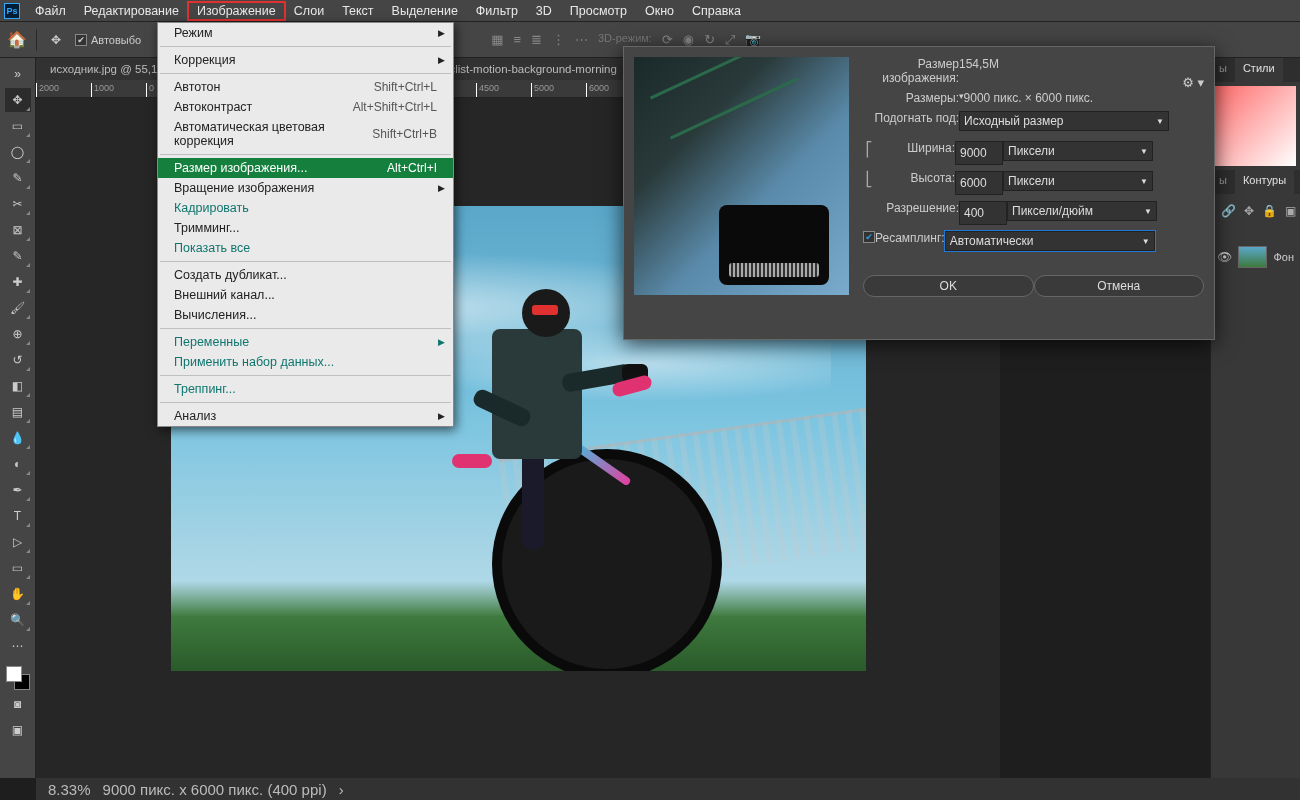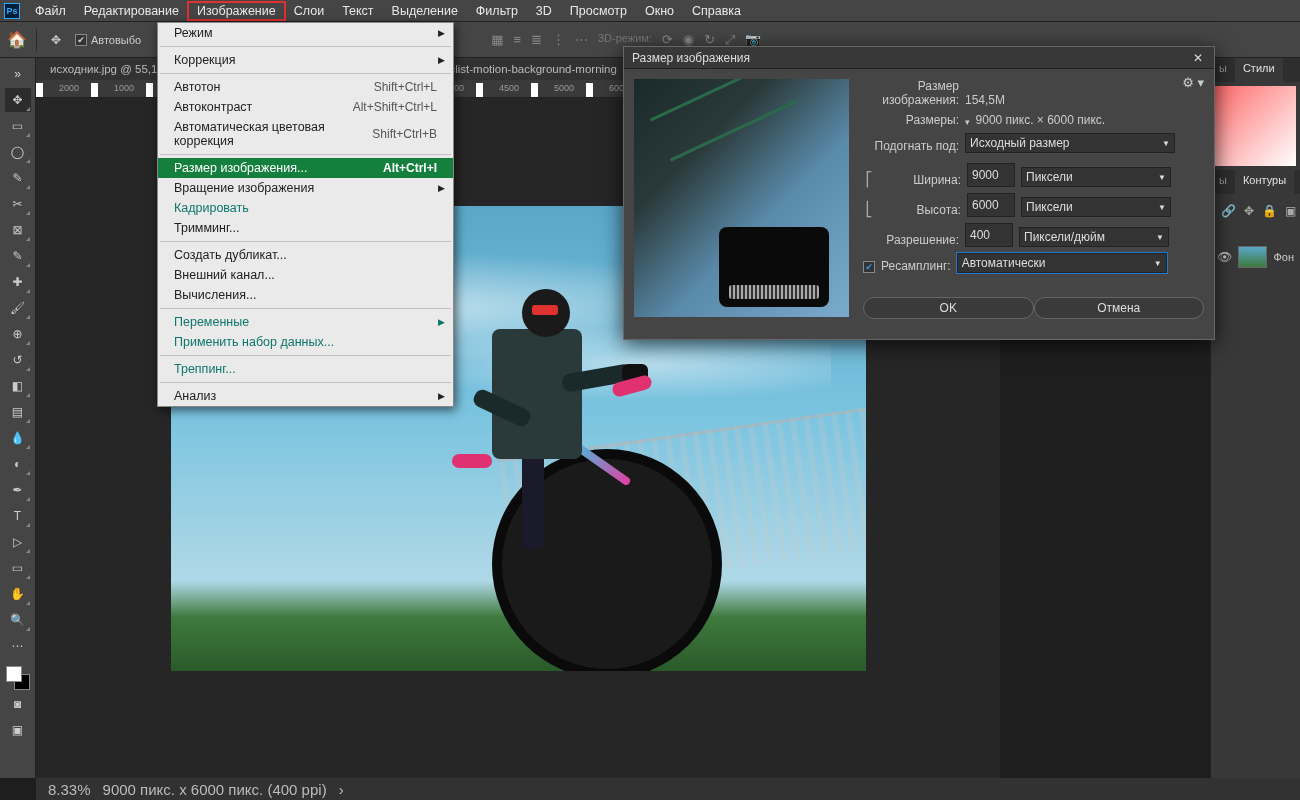--- a/index.html
+++ b/index.html
@@ -17,21 +17,21 @@
   .toolbar { position: absolute; left: 0; top: 58px; width: 36px; bottom: 22px; background: #454545; border-right: 1px solid #222; display: flex; flex-direction: column; align-items: center; padding-top: 4px; gap: 2px; }
   .tool { width: 26px; height: 24px; display: flex; align-items: center; justify-content: center; color: #ccc; position: relative; }
   .tool.active { background: #2c2c2c; }
   .tool .dot { position: absolute; right: 1px; bottom: 1px; width: 0; height: 0; border-left: 4px solid transparent; border-bottom: 4px solid #888; }
   .swatches { margin-top: 6px; position: relative; width: 24px; height: 24px; }
   .swatch-fg { position: absolute; left: 0; top: 0; width: 16px; height: 16px; background: #fff; border: 1px solid #888; }
   .swatch-bg { position: absolute; right: 0; bottom: 0; width: 16px; height: 16px; background: #000; border: 1px solid #888; }
   .tabbar { position: absolute; left: 36px; top: 58px; right: 0; height: 22px; background: #323232; display: flex; align-items: center; padding-left: 6px; font-size: 11.5px; color: #bbb; }
   .tabbar .tab { padding: 2px 8px; }
   .ruler-h { position: absolute; left: 36px; top: 80px; right: 300px; height: 18px; background: #3a3a3a; border-bottom: 1px solid #222; overflow: hidden; color: #999; font-size: 9px; display: flex; align-items: flex-end; }
-  .ruler-h span { width: 55px; border-left: 7px solid #ffffff; padding-left: 16px; height: 14px; display: inline-block; flex-shrink: 0; }
+  .ruler-h span { width: 55px; border-left: 1px solid #ffffff; padding-left: 2px; height: 14px; display: inline-block; flex-shrink: 0; }
   .canvas-area { position: absolute; left: 36px; top: 98px; right: 300px; bottom: 22px; background: #262626; display: flex; align-items: center; justify-content: center; overflow: hidden; }
   .photo { width: 695px; height: 465px; background: linear-gradient(to bottom, #5aa7c9 0%, #7bc4e0 45%, #a8d5e5 75%, #c5e3ef 100%); position: relative; overflow: hidden; }
   .photo .clouds { position: absolute; top: 10%; left: 5%; width: 90%; height: 40%; background: radial-gradient(ellipse 60% 30% at 30% 30%, rgba(255,255,255,0.6), transparent), radial-gradient(ellipse 40% 20% at 70% 60%, rgba(255,255,255,0.5), transparent); }
   .photo .trees { position: absolute; bottom: 0; left: 0; right: 0; height: 90px; background: linear-gradient(to top, #2a5a2a, #3e7a3e 60%, transparent); }
   .photo .bridge { position: absolute; bottom: 100px; right: -40px; width: 400px; height: 140px; transform: rotate(-8deg); background: repeating-linear-gradient(90deg, rgba(200,200,200,0.25) 0 6px, transparent 6px 14px); border-top: 3px solid rgba(180,180,180,0.6); }
   .cyclist { position: absolute; left: 42%; top: 18%; width: 180px; height: 380px; }
   .c-head { position: absolute; top: 0; left: 60px; width: 48px; height: 48px; background: #1a1a1a; border-radius: 50%; }
   .c-glasses { position: absolute; top: 16px; left: 70px; width: 26px; height: 10px; background: #e03131; border-radius: 3px; }
   .c-body { position: absolute; top: 40px; left: 30px; width: 90px; height: 130px; background: #2a3a3a; border-radius: 8px; }
   .c-arm1 { position: absolute; top: 80px; left: 100px; width: 70px; height: 18px; background: #1a2a2a; border-radius: 8px; transform: rotate(-10deg); }
@@ -55,32 +55,32 @@
   .layer-row .thumb { width: 30px; height: 22px; background: linear-gradient(to bottom, #5aa7c9, #3e7a3e); border: 1px solid #666; }
   .panel-icons { display: flex; gap: 8px; padding: 6px; color: #aaa; font-size: 12px; }
   
   .dropdown { position: absolute; left: 157px; top: 22px; width: 297px; background: #eaeaea; color: #222; box-shadow: 2px 3px 10px rgba(0,0,0,0.6); font-size: 12.5px; border: 1px solid #888; z-index: 50; }
   .dd-row { display: flex; justify-content: space-between; align-items: center; padding: 3px 16px; position: relative; }
   .dd-row.selected { background: #15803d; color: #fff; }
   .dd-row .arrow { position: absolute; right: 8px; font-size: 9px; }
   .dd-row.disabled { color: #0f766e; }
   .dd-sep { height: 1px; background: #c0c0c0; margin: 3px 2px; }
   .dd-short { display: inline-block; color: #555; font-size: 12px; }
-  .dd-row.selected .dd-short { color: #fff; font-weight: bold; }
+  .dd-row.selected .dd-short { color: #fff; }
   
   .dialog { position: absolute; left: 623px; top: 46px; width: 592px; height: 294px; background: #454545; border: 1px solid #666; box-shadow: 0 4px 20px rgba(0,0,0,0.7); z-index: 60; }
   .dlg-title { height: 22px; background: #383838; display: flex; align-items: center; justify-content: space-between; padding: 0 8px; font-size: 12px; color: #ddd; border-bottom: 1px solid #222; }
   .dlg-close { width: 16px; height: 16px; display: flex; align-items: center; justify-content: center; cursor: default; }
   .dlg-body { display: flex; padding: 10px; gap: 14px; }
   .dlg-preview { width: 215px; height: 238px; background: linear-gradient(135deg, #1a2a2a 0%, #2a3a3a 30%, #5a8aaa 60%, #7aaacc 100%); position: relative; overflow: hidden; }
   .dlg-preview .lens { position: absolute; bottom: 10px; right: 20px; width: 110px; height: 80px; background: #0a0a0a; border-radius: 8px; }
   .dlg-preview .lensring { position: absolute; bottom: 18px; right: 30px; width: 90px; height: 14px; background: repeating-linear-gradient(90deg, #aaa 0 2px, #333 2px 4px); border-radius: 3px; }
   .dlg-preview .dstripe { position: absolute; top: 10px; left: 10px; width: 140px; height: 3px; background: #2a6a4a; transform: rotate(-25deg); }
   .dlg-fields { flex: 1; display: flex; flex-direction: column; gap: 6px; font-size: 12px; color: #ccc; }
-  .dlg-row { display: flex; align-items: flex-end; gap: 6px; }
+  .dlg-row { display: flex; align-items: flex-start; }
   .dlg-row .lbl { width: 96px; text-align: right; }
   .dlg-input { width: 48px; height: 24px; background: #333; border: 1px solid #222; color: #ddd; padding: 0 4px; font-size: 12px; }
   .dlg-select { flex: 1; height: 20px; background: #333; border: 1px solid #222; color: #ddd; padding: 0 4px; font-size: 12px; display: flex; align-items: center; justify-content: space-between; max-width: 150px; }
   .dlg-select .caret { font-size: 8px; }
   .dlg-select.hl { outline: 1px solid #2179d6; }
   .dlg-dims { color: #ccc; font-size: 12px; }
   .dlg-link { width: 14px; display: flex; align-items: center; justify-content: center; color: #aaa; font-size: 14px; }
   .dlg-buttons { display: flex; gap: 0; margin-top: 18px; }
   .dlg-btn { flex: 1; height: 22px; background: #3a3a3a; border: 1px solid #666; border-radius: 12px; color: #ddd; display: flex; align-items: center; justify-content: center; font-size: 12px; }
   .dlg-gear { position: absolute; right: 10px; top: 28px; color: #ccc; font-size: 13px; }
@@ -263,20 +263,23 @@
   <div class="dd-row">
       <span>Вращение изображения</span>
       <span class="arrow">▶</span>
     </div>
   <div class="dd-row disabled">
       <span>Кадрировать</span>
     </div>
   <div class="dd-row">
       <span>Тримминг...</span>
     </div>
+  <div class="dd-row disabled">
+      <span>Показать все</span>
+    </div>
   <div class="dd-sep"></div>
   <div class="dd-row">
       <span>Создать дубликат...</span>
     </div>
   <div class="dd-row">
       <span>Внешний канал...</span>
     </div>
   <div class="dd-row">
       <span>Вычисления...</span>
     </div>
@@ -293,24 +296,20 @@
       <span>Треппинг...</span>
     </div>
   <div class="dd-sep"></div>
   <div class="dd-row">
       <span>Анализ</span>
       <span class="arrow">▶</span>
     </div>
 </div>
 
 <div class="dialog">
-  <div class="dlg-title">
-    <span>Размер изображения</span>
-    <span class="dlg-close">✕</span>
-  </div>
   <span class="dlg-gear">⚙ ▾</span>
   <div class="dlg-body">
     <div class="dlg-preview">
       <div class="dstripe"></div>
       <div class="dstripe" style="top:50px;left:30px"></div>
       <div class="lens"></div>
       <div class="lensring"></div>
     </div>
     <div class="dlg-fields">
       <div class="dlg-row">

